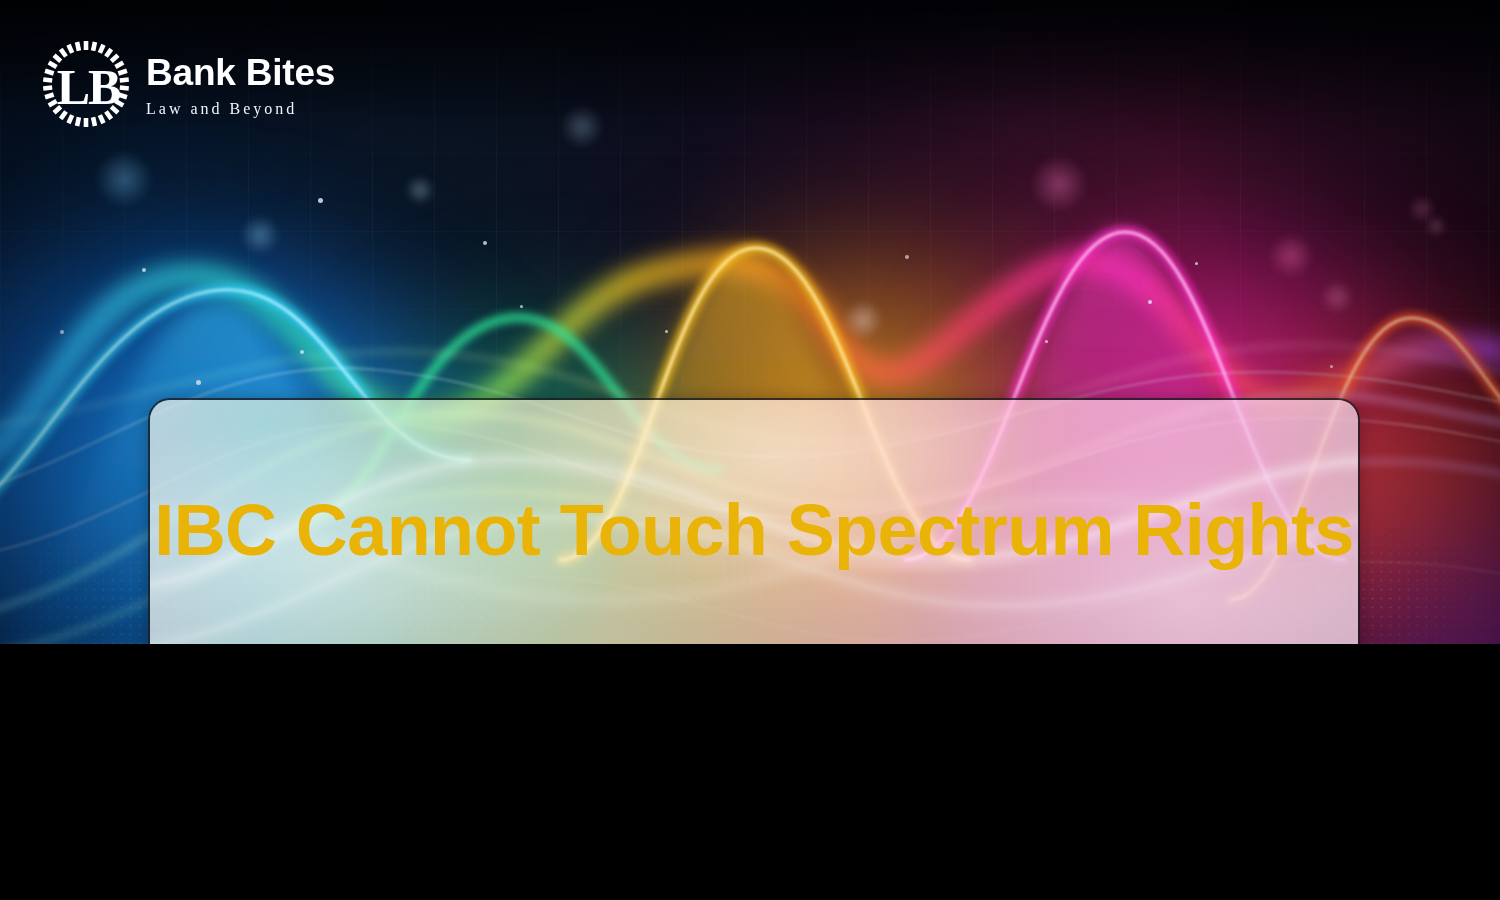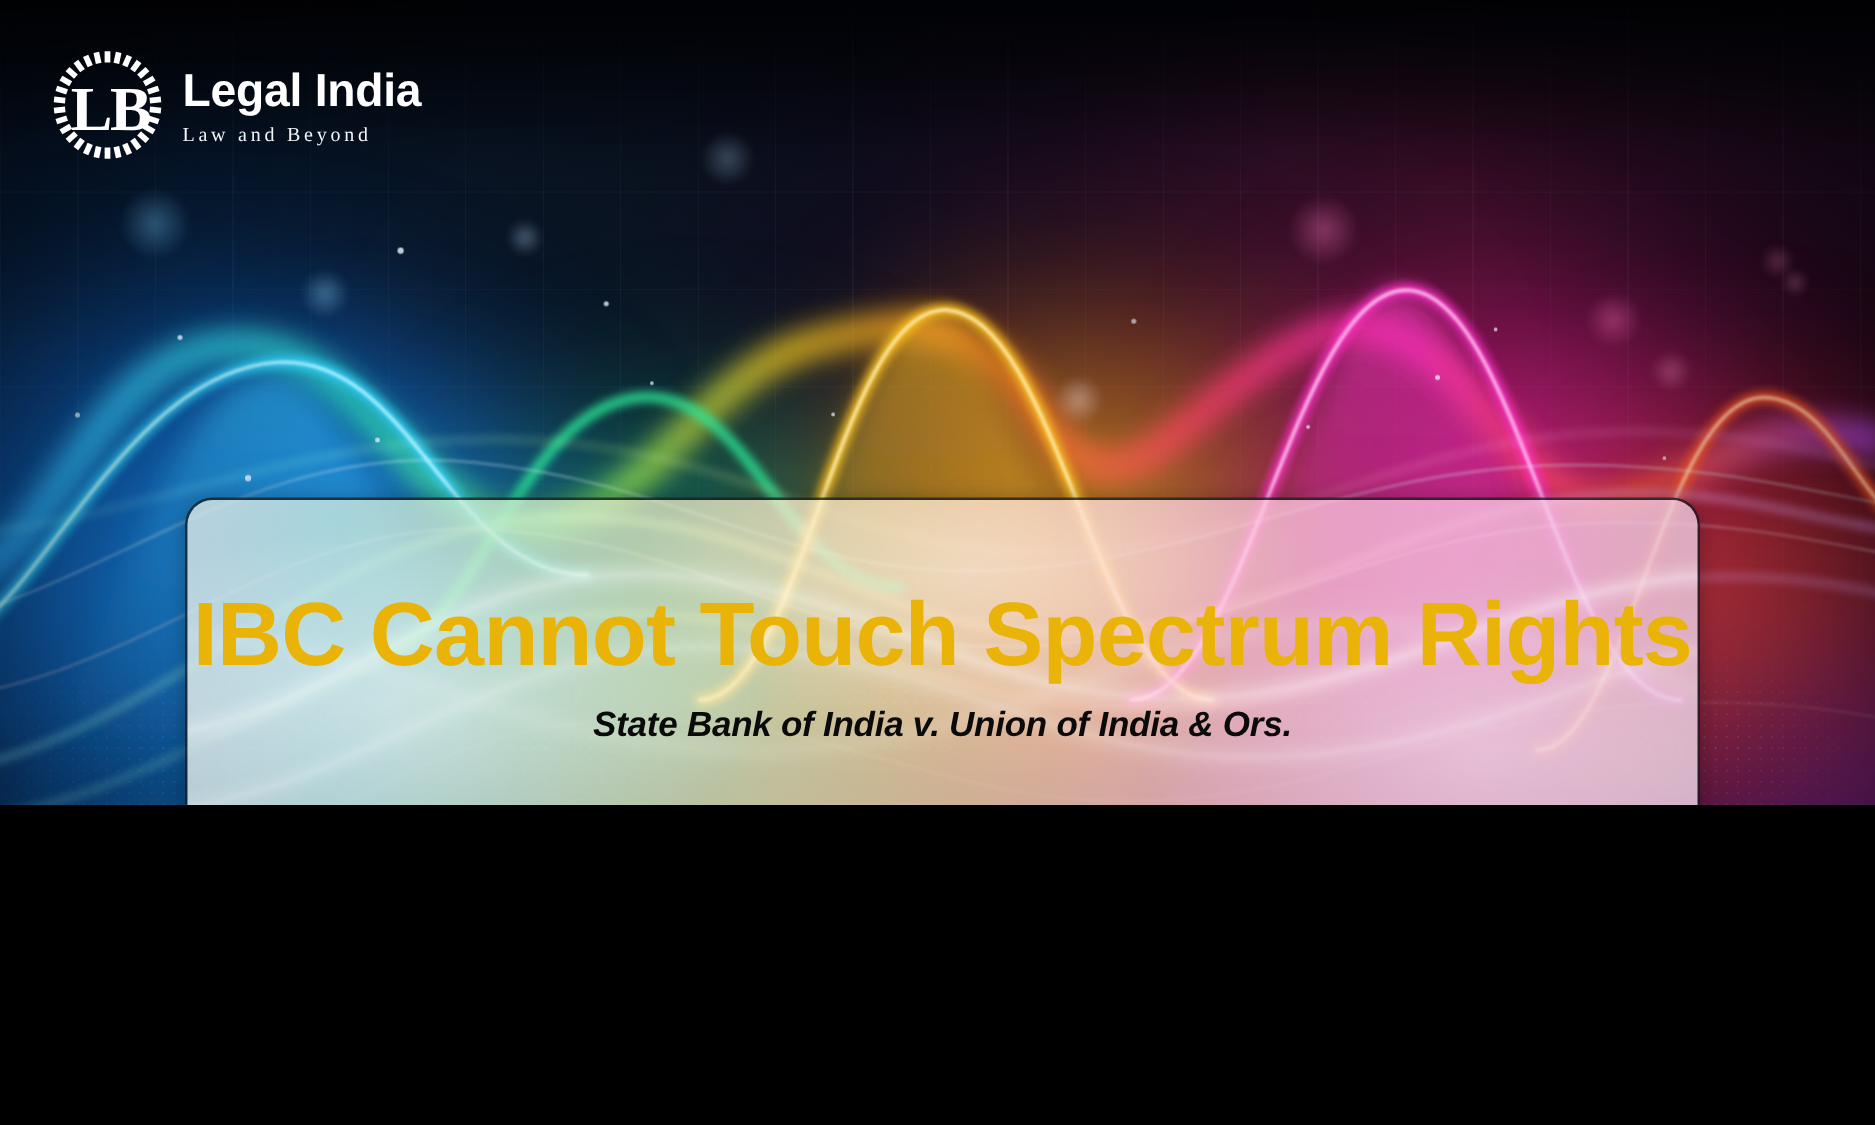--- a/index.html
+++ b/index.html
@@ -393,21 +393,21 @@
           <line x1="46" y1="3" x2="46" y2="12" transform="rotate(300 46 46)"></line>
           <line x1="46" y1="3" x2="46" y2="12" transform="rotate(312 46 46)"></line>
           <line x1="46" y1="3" x2="46" y2="12" transform="rotate(324 46 46)"></line>
           <line x1="46" y1="3" x2="46" y2="12" transform="rotate(336 46 46)"></line>
           <line x1="46" y1="3" x2="46" y2="12" transform="rotate(348 46 46)"></line>
         </g>
         <text x="48" y="66" text-anchor="middle" font-family="Liberation Serif, serif" font-size="50" font-weight="700" fill="#ffffff" letter-spacing="-2">LB</text>
       </svg>
     </div>
     <div class="logo-words">
-      <span class="logo-title">Legal India</span>
+      <span class="logo-title">Bank Bites</span>
       <span class="logo-tagline">Law and Beyond</span>
     </div>
   </div>
 
   <div class="card">
     <div class="card-wash"></div>
     <div class="card-streaks">
       <svg viewBox="0 0 1208 268" preserveAspectRatio="none" aria-hidden="true">
         <defs>
           <filter id="cBlur" x="-20%" y="-60%" width="140%" height="220%">
@@ -430,17 +430,16 @@
                    C 980,147 1080,60 1250,58" stroke="#ffffff" stroke-width="2.2" opacity="0.6"></path>
           <path d="M -40,250 C 140,240 240,110 430,118 C 620,126 700,215 880,205
                    C 1050,196 1150,118 1250,116" stroke="#ffffff" stroke-width="1.8" opacity="0.45"></path>
         </g>
       </svg>
     </div>
     <div class="card-sheen"></div>
 
     <div class="card-inner">
       <h1 class="card-title">IBC Cannot Touch Spectrum Rights</h1>
-      <p class="card-subtitle">State Bank of India v. Union of India &amp; Ors.</p>
     </div>
   </div>
 
 </div>
 
 </body></html>

